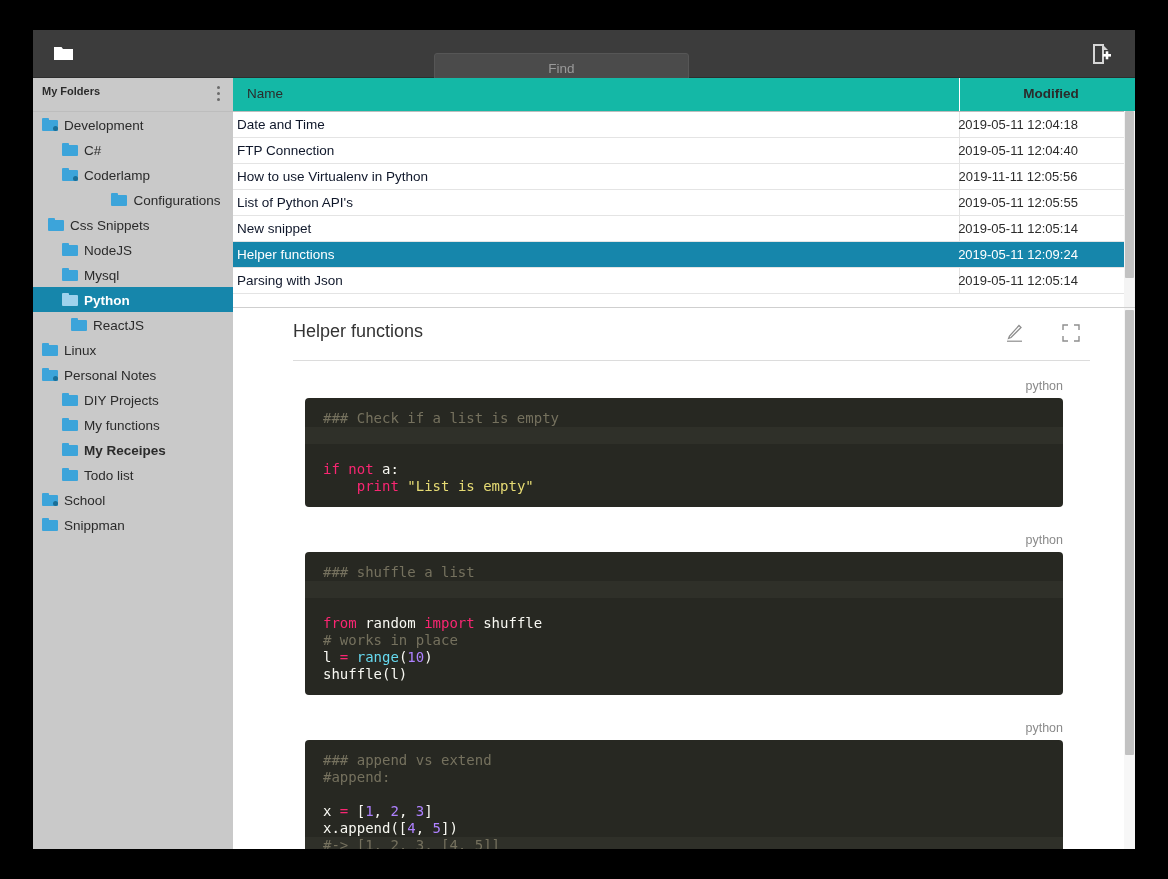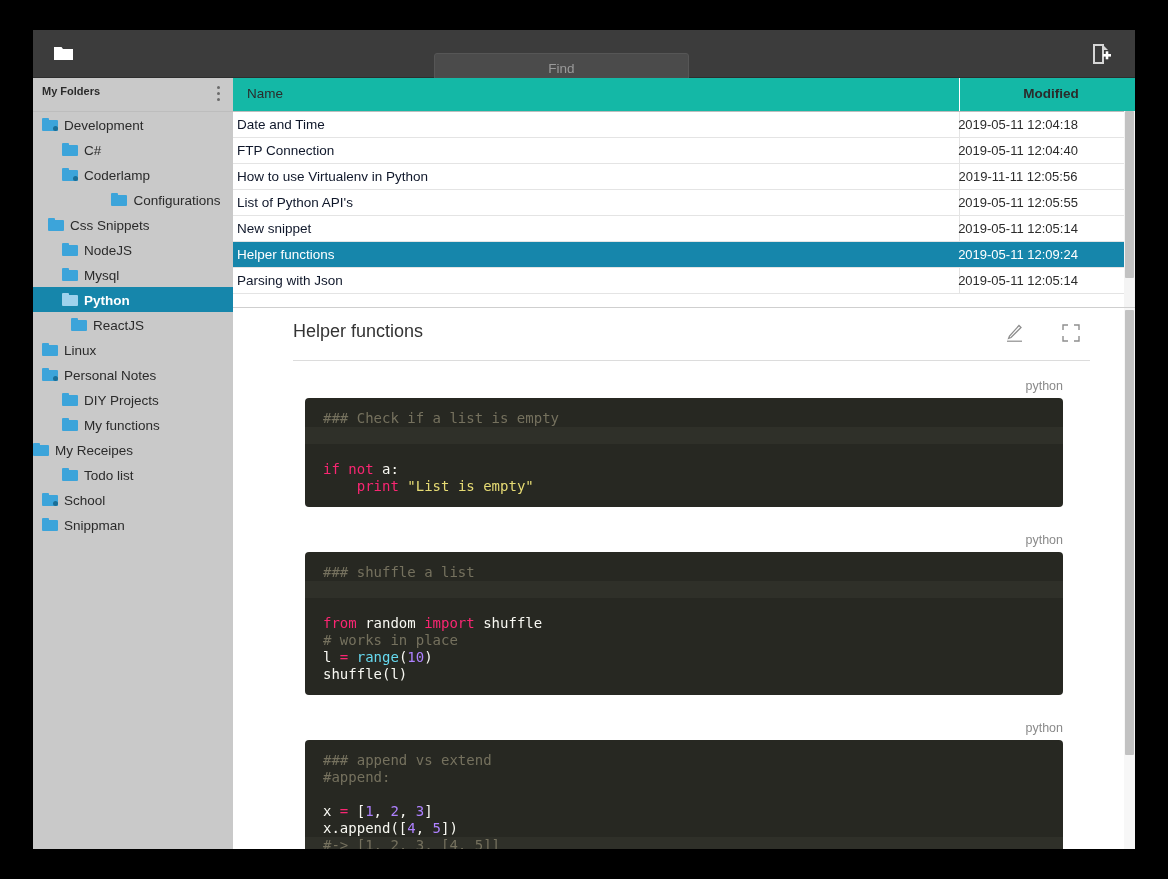--- a/index.html
+++ b/index.html
@@ -395,21 +395,21 @@
           <div class="tree-item" style="padding-left: 66px; text-align: center;"><span class="tree-folder-icon"><span class="f-tab"></span><span class="f-body"></span></span><span class="tree-label">Configurations</span></div>
           <div class="tree-item" style="padding-left: 15px;"><span class="tree-folder-icon"><span class="f-tab"></span><span class="f-body"></span></span><span class="tree-label">Css Snippets</span></div>
           <div class="tree-item" style="padding-left: 29px;"><span class="tree-folder-icon"><span class="f-tab"></span><span class="f-body"></span></span><span class="tree-label">NodeJS</span></div>
           <div class="tree-item" style="padding-left: 29px;"><span class="tree-folder-icon"><span class="f-tab"></span><span class="f-body"></span></span><span class="tree-label">Mysql</span></div>
           <div class="tree-item selected" style="padding-left: 29px;"><span class="tree-folder-icon"><span class="f-tab"></span><span class="f-body"></span></span><span class="tree-label">Python</span></div>
           <div class="tree-item" style="padding-left: 38px;"><span class="tree-folder-icon"><span class="f-tab"></span><span class="f-body"></span></span><span class="tree-label">ReactJS</span></div>
           <div class="tree-item" style="padding-left: 9px;"><span class="tree-folder-icon"><span class="f-tab"></span><span class="f-body"></span></span><span class="tree-label">Linux</span></div>
           <div class="tree-item" style="padding-left: 9px;"><span class="tree-folder-icon"><span class="f-tab"></span><span class="f-body"></span><span class="f-badge"></span></span><span class="tree-label">Personal Notes</span></div>
           <div class="tree-item" style="padding-left: 29px;"><span class="tree-folder-icon"><span class="f-tab"></span><span class="f-body"></span></span><span class="tree-label">DIY Projects</span></div>
           <div class="tree-item" style="padding-left: 29px;"><span class="tree-folder-icon"><span class="f-tab"></span><span class="f-body"></span></span><span class="tree-label">My functions</span></div>
-          <div class="tree-item" style=""><span class="tree-folder-icon"><span class="f-tab"></span><span class="f-body"></span></span><span class="tree-label">My Receipes</span></div>
+          <div class="tree-item" style="padding-left: 29px; font-weight: bold;"><span class="tree-folder-icon"><span class="f-tab"></span><span class="f-body"></span></span><span class="tree-label">My Receipes</span></div>
           <div class="tree-item" style="padding-left: 29px;"><span class="tree-folder-icon"><span class="f-tab"></span><span class="f-body"></span></span><span class="tree-label">Todo list</span></div>
           <div class="tree-item" style="padding-left: 9px;"><span class="tree-folder-icon"><span class="f-tab"></span><span class="f-body"></span><span class="f-badge"></span></span><span class="tree-label">School</span></div>
           <div class="tree-item" style="padding-left: 9px;"><span class="tree-folder-icon"><span class="f-tab"></span><span class="f-body"></span></span><span class="tree-label">Snippman</span></div>
         </div>
     </div>
 
     <div id="right-pane">
 
       <div id="note-list">
         <div id="note-list-header">

